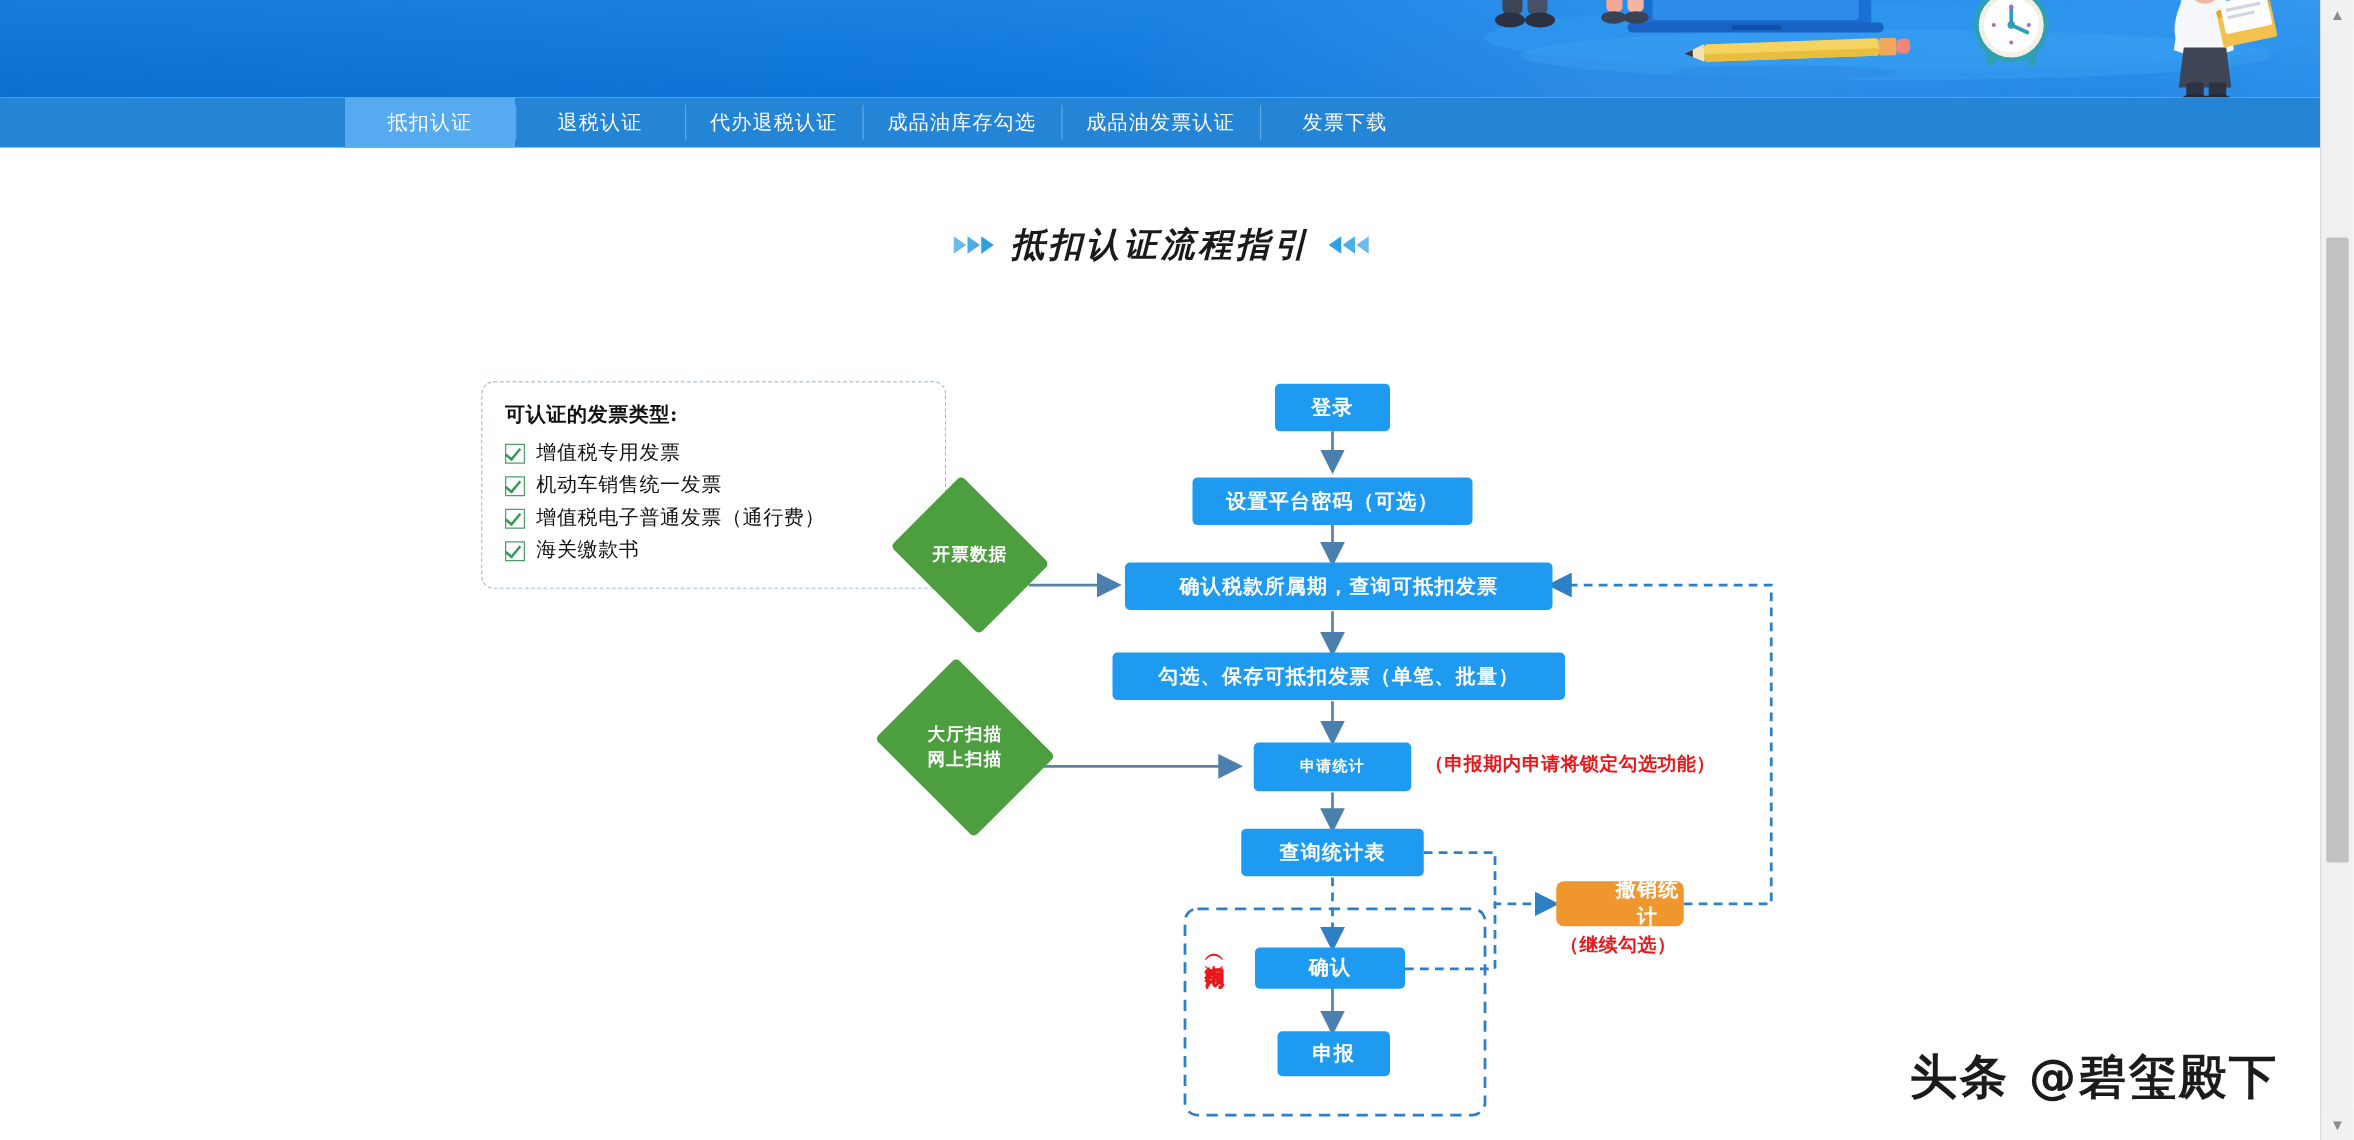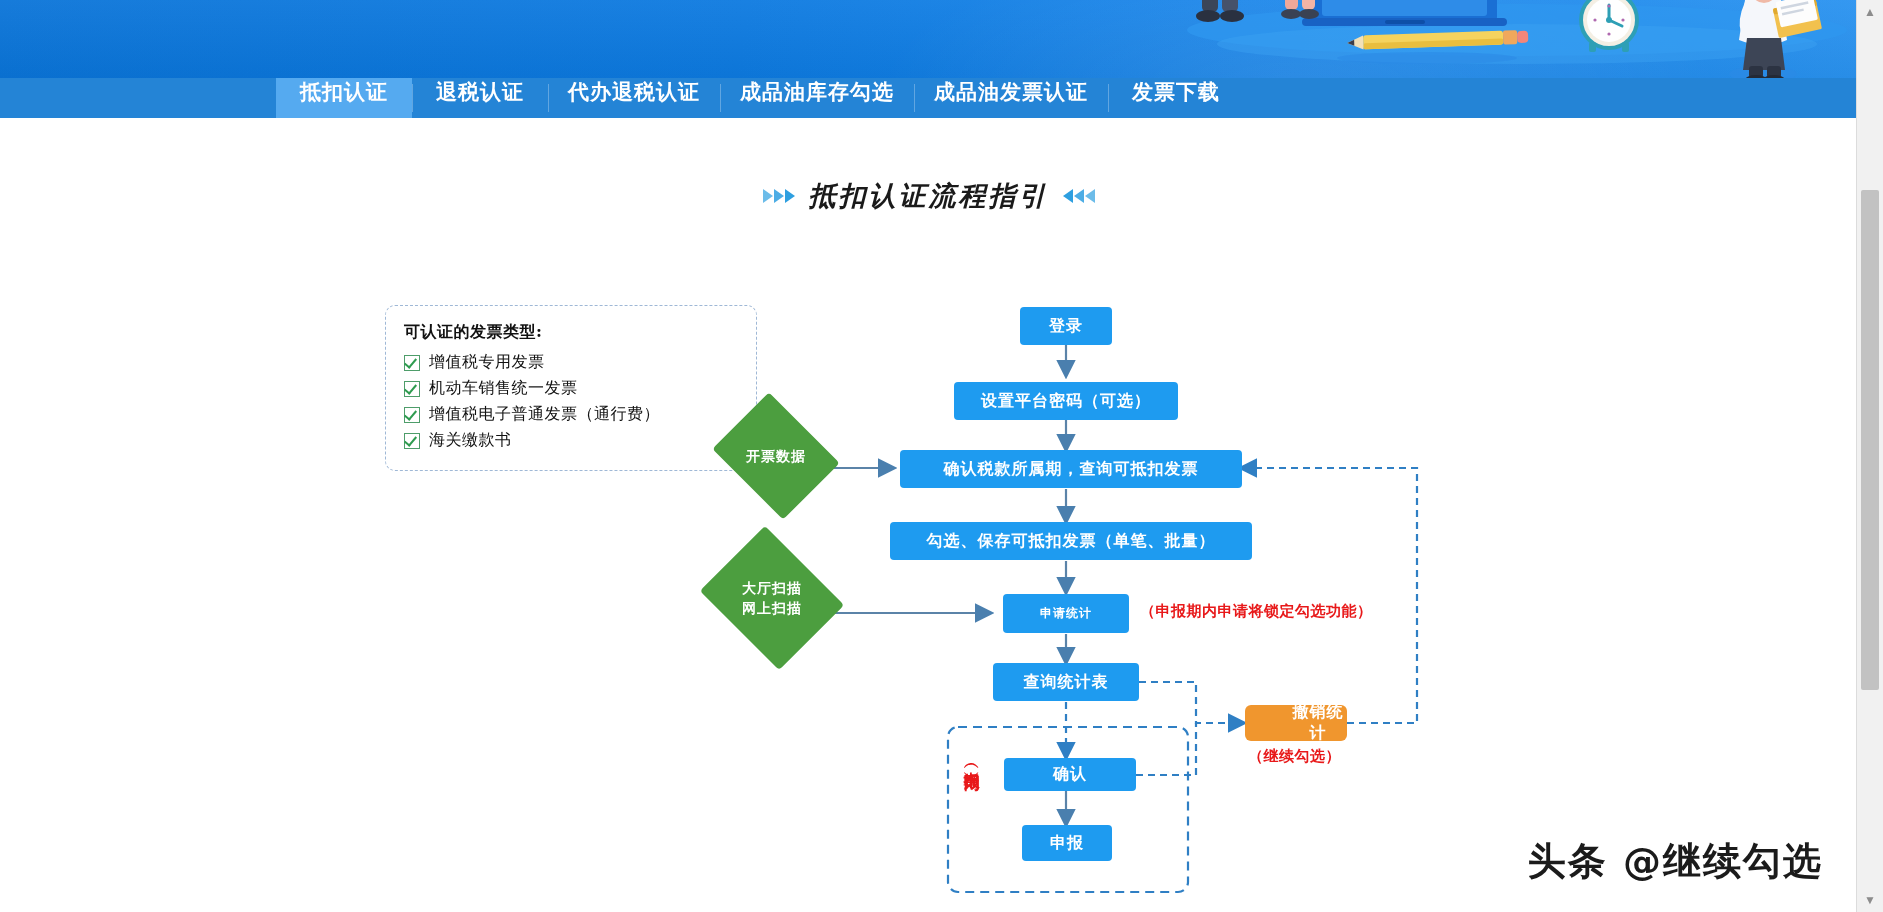--- a/index.html
+++ b/index.html
@@ -64,29 +64,28 @@
     position: absolute;
     left: 0; top: 78px;
     width: 1857px; height: 40px;
     background: #2484d6;
     display: flex;
     align-items: stretch;
   }
   .tabbar-spacer { width: 276px; flex: 0 0 276px; }
   .tab {
     position: relative;
-    display: flex; align-items: flex-start; justify-content: center;
+    display: flex; align-items: center; justify-content: center;
     color: #ffffff;
-    font-size: 21px;
+    font-size: 16px;
     padding: 0 20px;
     min-width: 96px;
     cursor: pointer;
     white-space: nowrap;
     letter-spacing: 1px;
-    font-weight: bold;
   }
   .tab + .tab::before {
     content: "";
     position: absolute;
     left: 0; top: 6px; bottom: 6px;
     width: 1px;
     background: rgba(255,255,255,0.28);
   }
   .tab.active {
     background: #55aaf0;
@@ -443,29 +442,29 @@
   </div>
 
   <div class="node blue" style="left:993px; top:663px; width:146px; height:38px; font-size:16px;">
     <span>查询统计表</span>
   </div>
 
   <div class="node orange" style="left:1245px; top:705px; width:102px; height:36px; font-size:16px;">
     <span>撤销统计</span>
   </div>
 
-  <div class="node blue" style="left:1004px; top:758px; width:132px; height:33px; font-size:16px;">
+  <div class="node blue" style="left:1004px; top:758px; width:120px; height:33px; font-size:16px;">
     <span>确认</span>
   </div>
 
   <div class="node blue" style="left:1022px; top:825px; width:90px; height:36px; font-size:16px;">
     <span>申报</span>
   </div>
 
-  <div class="diamond" style="left:726px; top:416px; width:100px; height:80px;">
+  <div class="diamond" style="left:726px; top:404px; width:100px; height:80px;">
     <span class="dshape"></span>
     <span class="dlabel">开票数据</span>
   </div>
 
   <div class="diamond" style="left:716px; top:552px; width:112px; height:92px;">
     <span class="dshape"></span>
     <span class="dlabel">大厅扫描
 网上扫描</span>
   </div>
 
@@ -475,21 +474,21 @@
 
   <div class="note-red" style="left:1248px; top:747px;">
     <span>（继续勾选）</span>
   </div>
 
   <div class="note-red-v" style="left:963px; top:758px;">
     <span>（申报期内）</span>
   </div>
 
   <div class="watermark">
-    <span>头条 @继续勾选</span>
+    <span>头条 @碧玺殿下</span>
   </div>
 
   <div class="scroll-col">
     <div class="scroll-arrow up">▲</div>
     <div class="scroll-thumb"></div>
     <div class="scroll-arrow down">▼</div>
   </div>
 
 </div>
 

